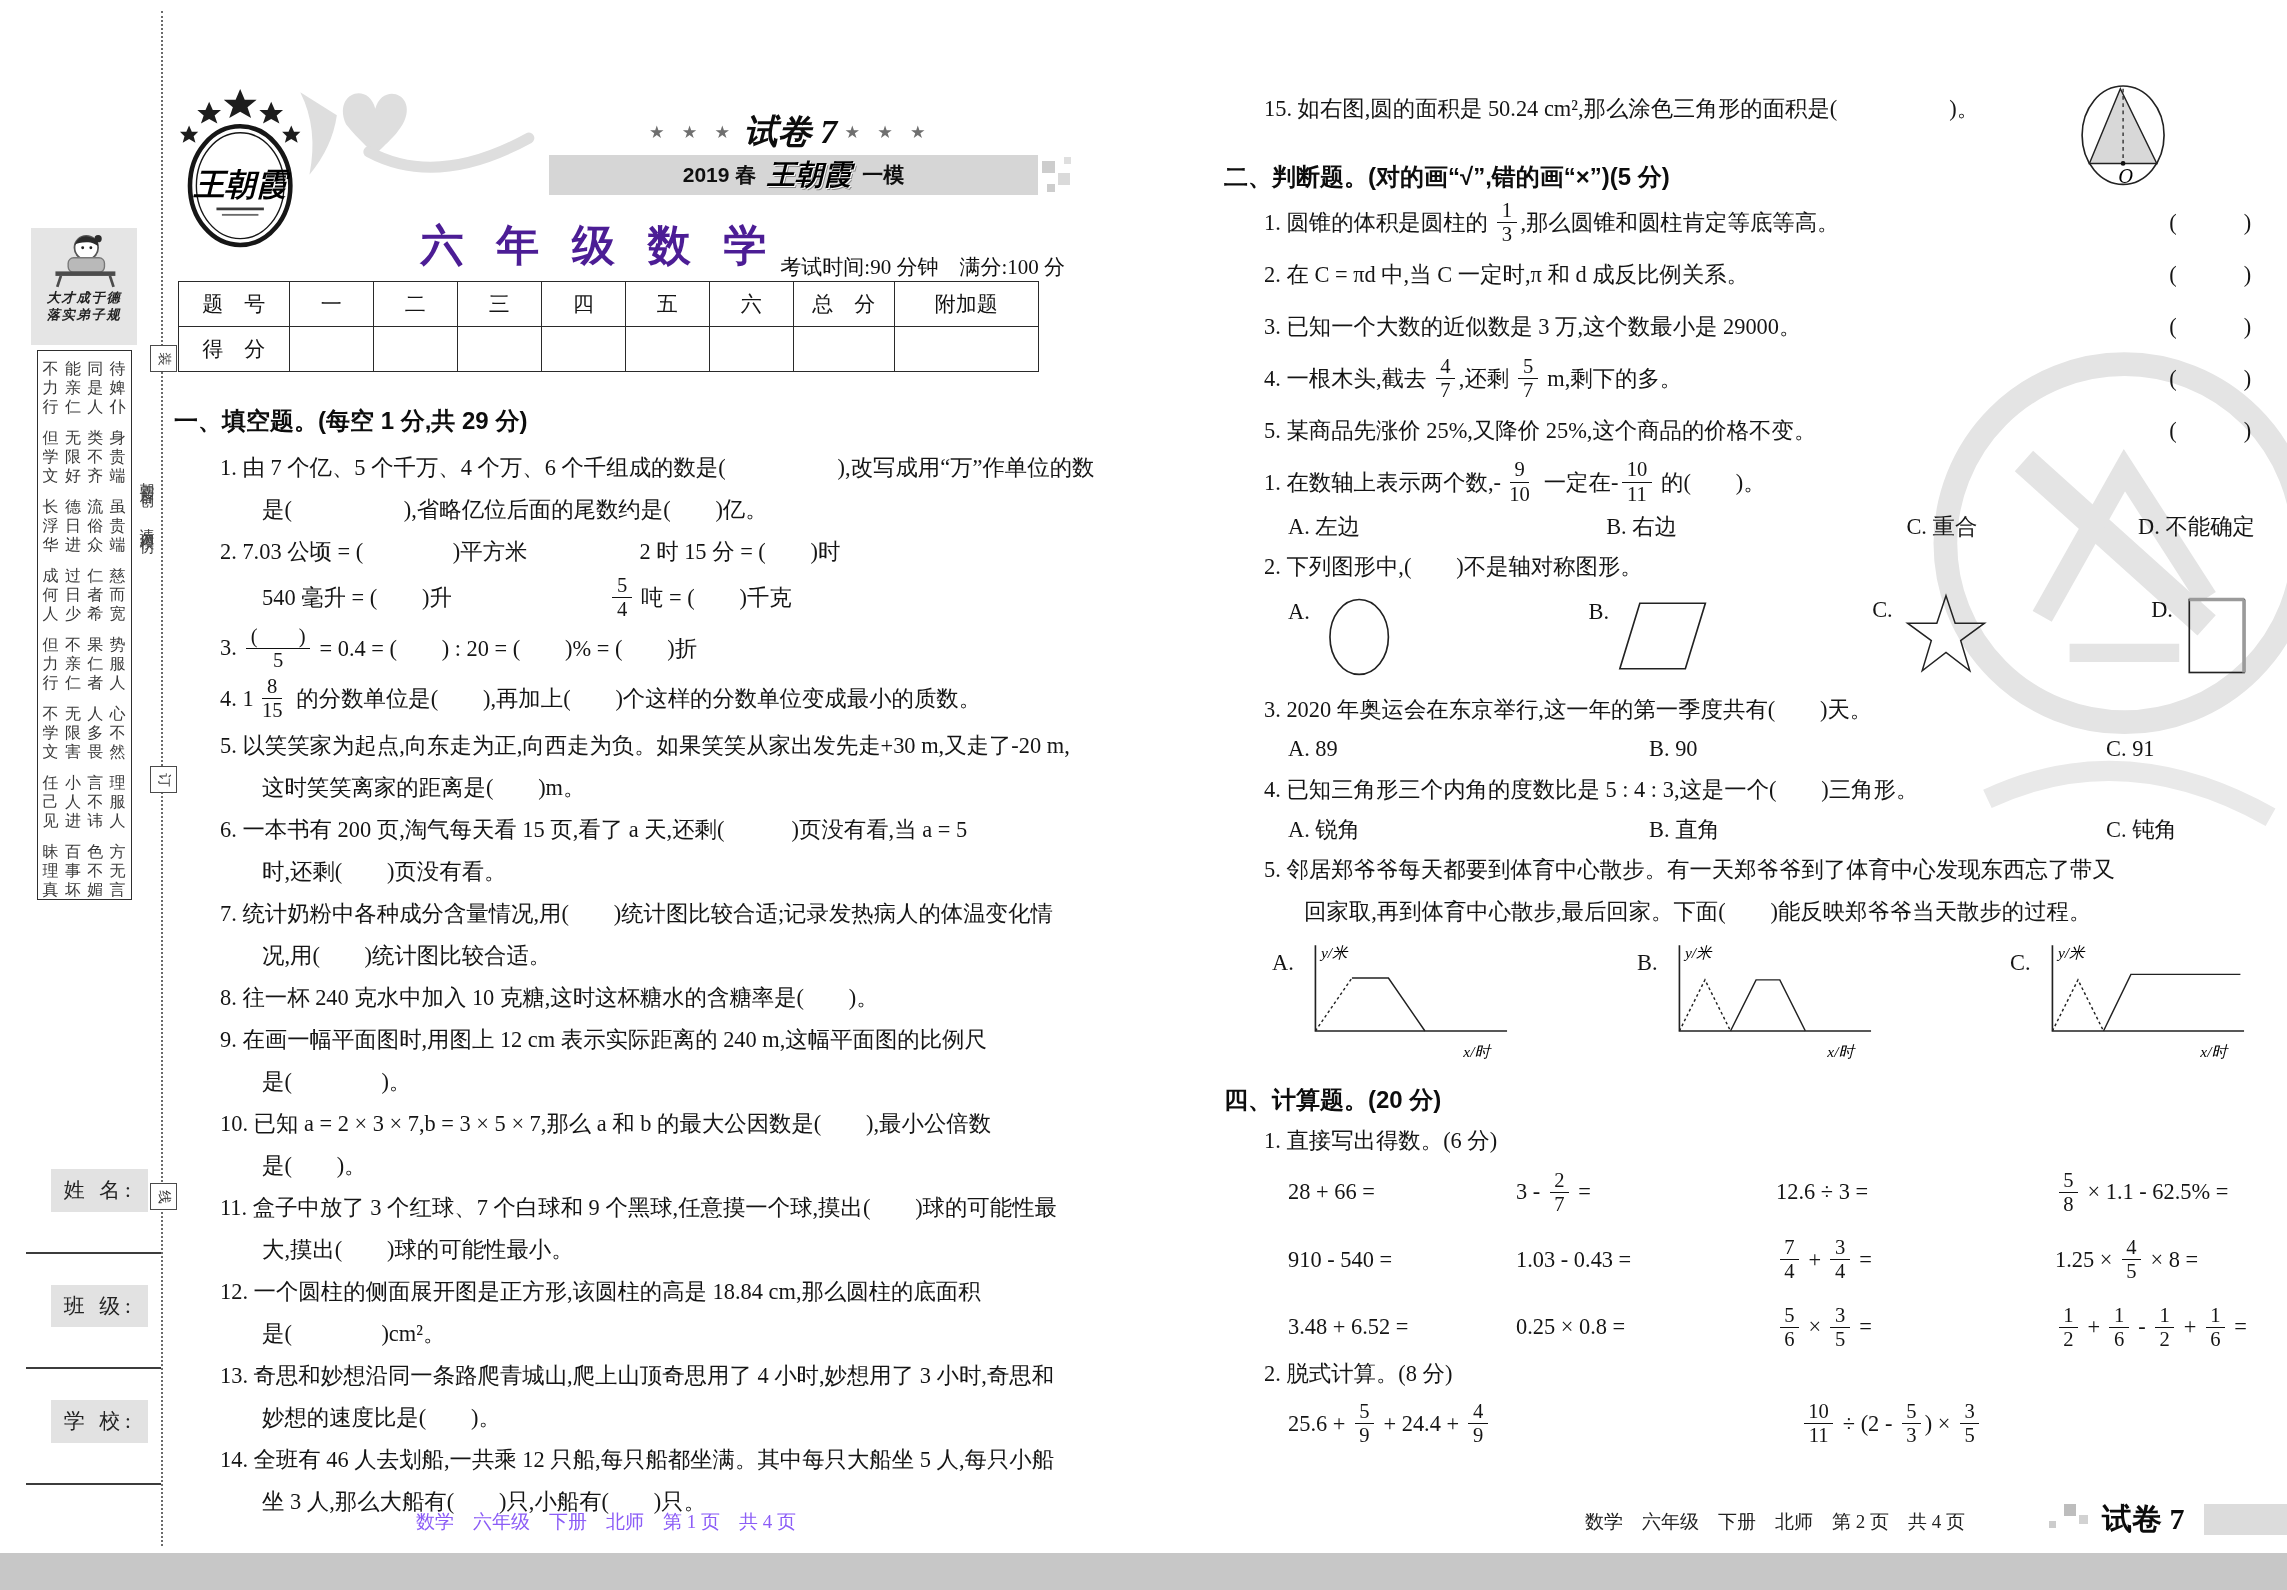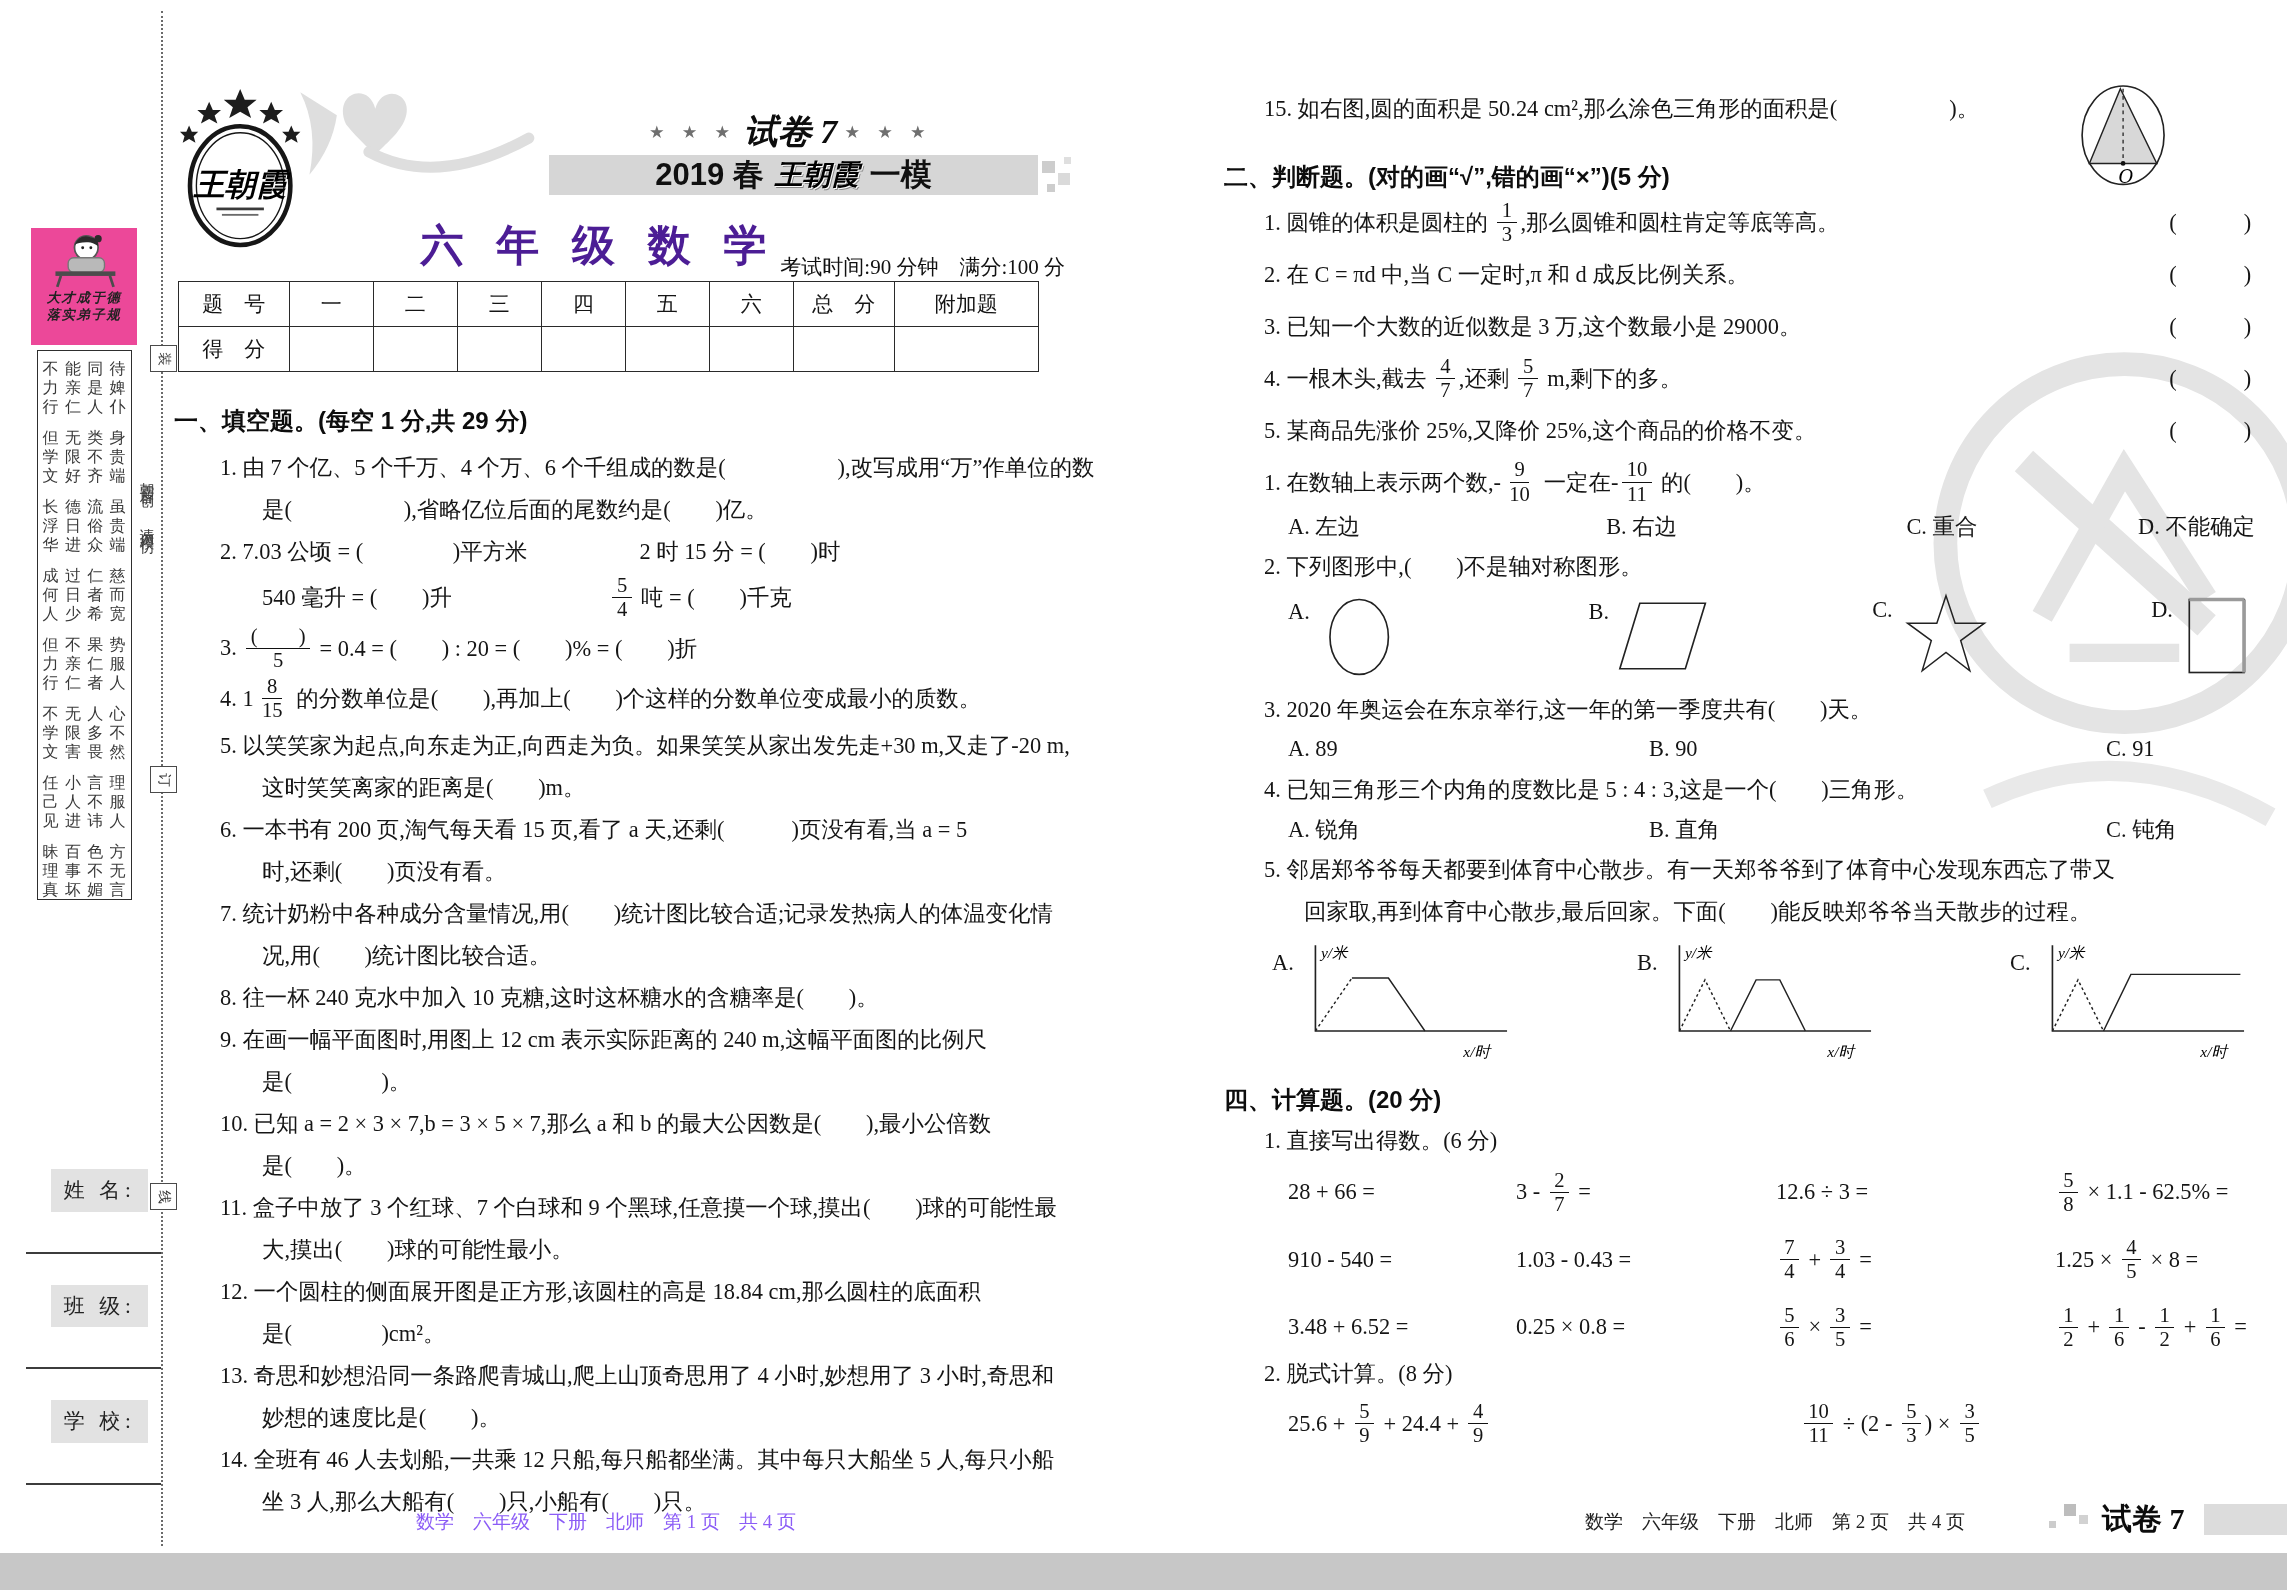--- a/index.html
+++ b/index.html
@@ -2,21 +2,21 @@
 <html style="font-size:14.6px"><head>
 <meta charset="utf-8">
 <style>
   html,body{margin:0;padding:0;}
   body{
     position:relative;width:2287px;height:1591px;background:#ffffff;overflow:hidden;
     font-family:"Liberation Serif","DejaVu Serif",serif;color:#151515;
   }
   
   #sidebar{position:absolute;left:25.6px;top:228px;width:119px;}
-  .side-panel{position:absolute;left:5.5px;top:0;width:106px;height:117px;background:#ec4899;
+  .side-panel{position:absolute;left:5.5px;top:0;width:106px;height:117px;background:#e5e5e5;
     display:flex;flex-direction:column;align-items:center;justify-content:flex-start;padding-top:3.7px;box-sizing:border-box;}
   .motto{font-size:13.2px;font-weight:bold;font-style:italic;line-height:17.4px;letter-spacing:1.8px;color:#222;text-align:center;}
   #verse-box{position:absolute;left:11px;top:122px;width:95px;height:550px;border:1.8px solid #2e2e2e;
     box-sizing:border-box;display:flex;flex-direction:row;justify-content:space-around;padding:8.2px 1.8px;background:#fff;}
   .vcol{display:flex;flex-direction:column;align-items:center;}
   .vgroup{margin-bottom:12px;}
   .vchar{width:18.3px;height:19px;font-size:16px;line-height:19px;text-align:center;color:#3a3a3a;}
   #id-fields{position:absolute;left:0;top:941px;width:137px;}
   .fieldblk{margin-bottom:31px;text-align:center;}
   .fieldlabel{display:inline-block;background:#e2e2e2;color:#222;font-size:21px;letter-spacing:4.6px;padding:7.3px 12.8px;margin-left:11px;}
@@ -34,21 +34,21 @@
   #right-page{position:absolute;left:1224px;top:87px;width:1031px;z-index:2;}
   
   .page-header{position:relative;height:194px;}
   #brand-logo{position:absolute;left:-5.5px;top:0;}
   #ribbon-decoration{position:absolute;left:108px;top:-12.8px;}
   #stars-line{position:absolute;left:210px;top:22px;width:813px;text-align:center;white-space:pre;}
   .star-run{font-size:17.4px;color:#6f6f6f;letter-spacing:6.4px;vertical-align:5.5px;}
   .paper-no{font-size:34px;font-weight:bold;font-style:italic;margin:0 7.3px;color:#0d0d0d;}
   #banner{position:absolute;left:375px;top:68px;width:489px;height:40px;background:#d6d6d6;
     display:flex;align-items:center;justify-content:center;white-space:pre;}
-  .banner-prefix,.banner-suffix{font-family:"Liberation Sans","DejaVu Sans",sans-serif;font-weight:bold;font-size:31px;color:#101010;}
+  .banner-prefix,.banner-suffix{font-family:"Liberation Sans","DejaVu Sans",sans-serif;font-weight:bold;font-size:21px;color:#101010;}
   .banner-brand{font-size:28px;font-weight:bold;font-style:italic;margin:0 11px;color:#000;
     text-shadow:0.9px 0.9px 0 #fff,1.8px 1.8px 0 #888;}
   #banner-pixels{position:absolute;left:866px;top:68px;width:55px;height:42px;}
   #banner-pixels i{position:absolute;background:#cdcdcd;}
   #subject-title{position:absolute;left:0;top:130px;width:850px;text-align:center;
     font-size:43px;font-weight:bold;letter-spacing:11px;color:#4c1d95;}
   #exam-info{position:absolute;right:110px;top:166px;font-size:21px;color:#111;white-space:pre;}
   
   #score-table{border-collapse:collapse;table-layout:fixed;width:861px;margin-left:3.7px;}
   #score-table td{border:1.8px solid #2a2a2a;height:42px;text-align:center;font-size:21px;white-space:pre;}

